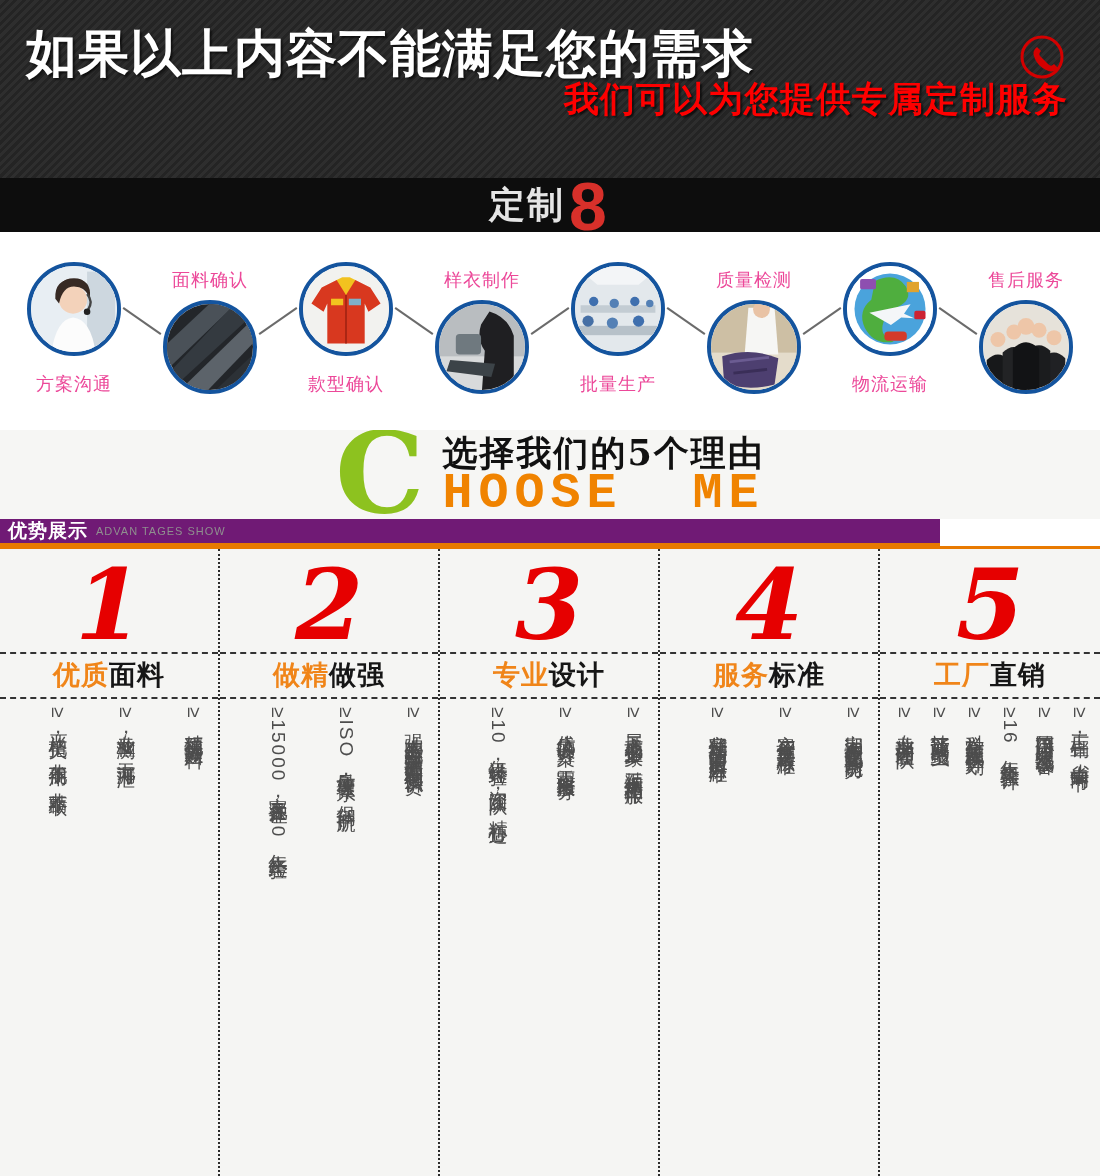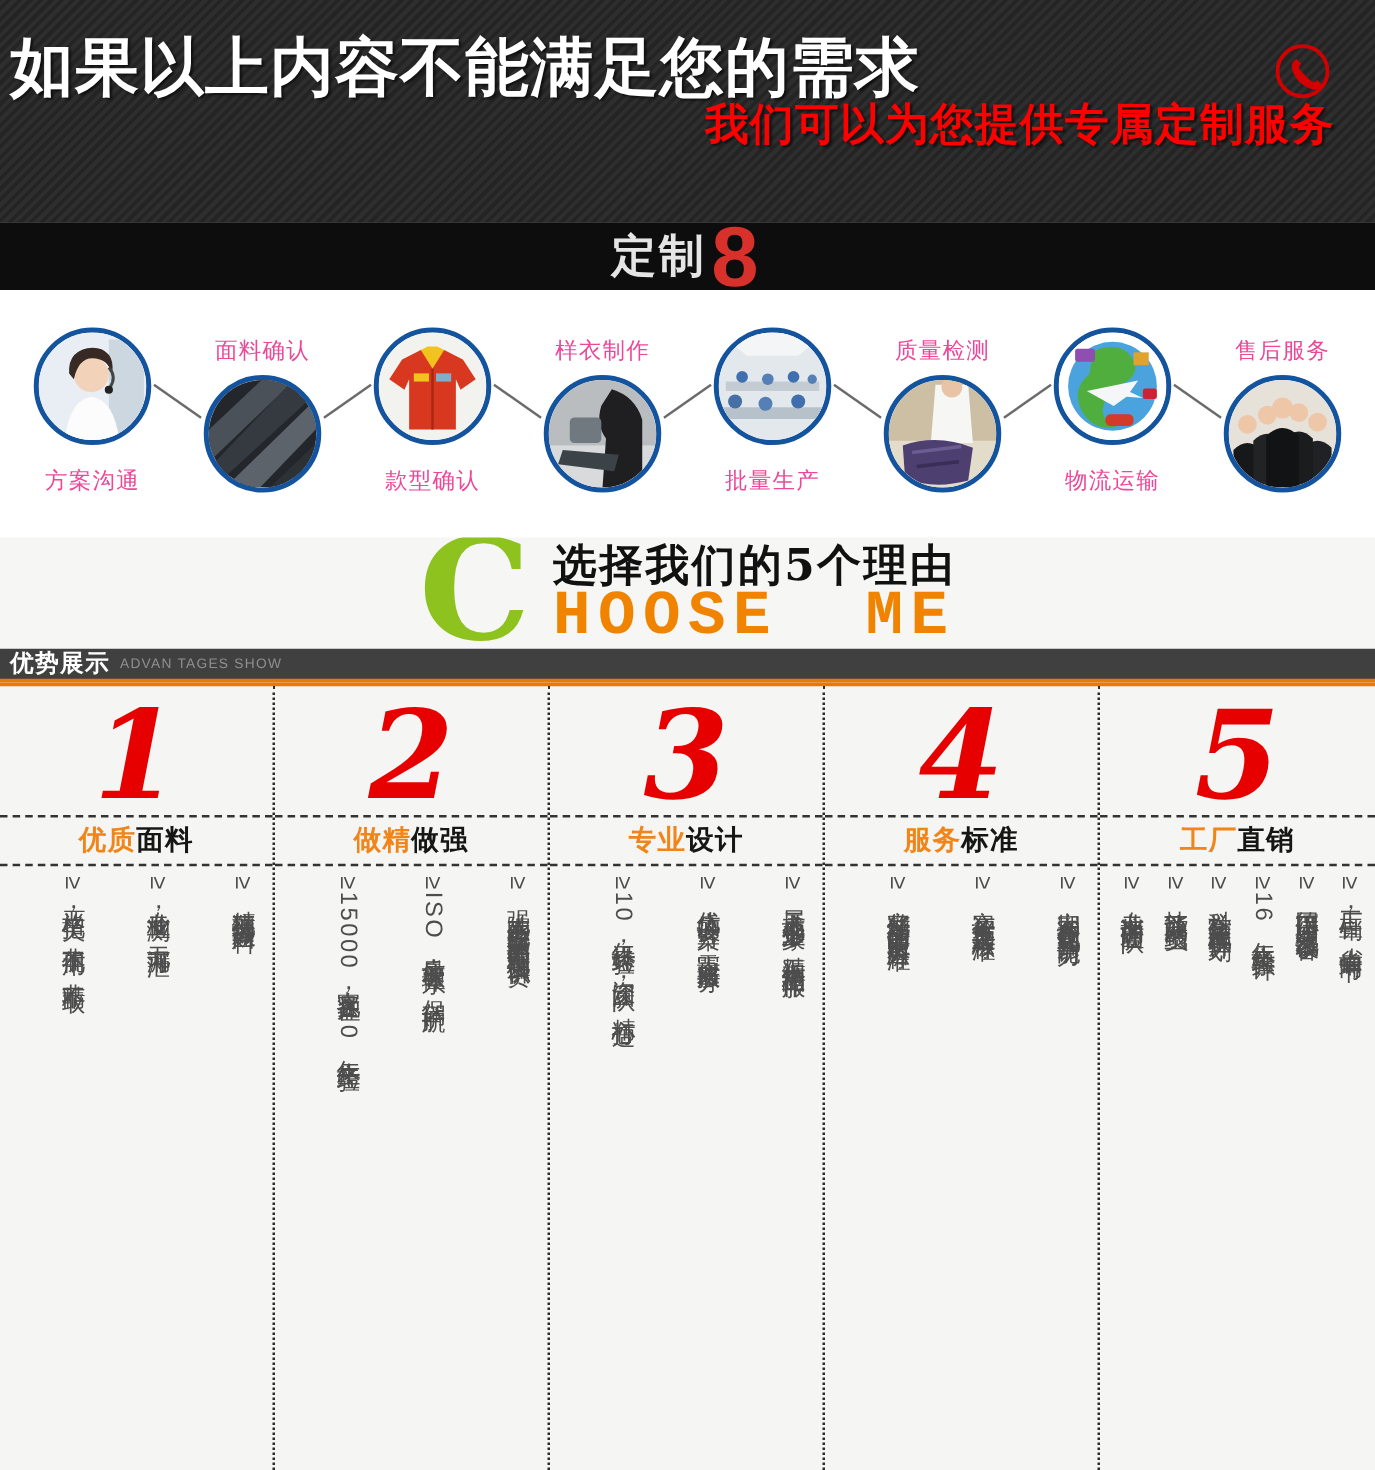--- a/index.html
+++ b/index.html
@@ -6,21 +6,21 @@
   body { width:1100px; font-family:"Liberation Sans", sans-serif; background:#fff; }
 
   
   .banner{
     position:relative; width:1100px; height:178px;
     background:#2a2a2a;
     background-image:repeating-linear-gradient(315deg,#2e2e2e 0 3px,#242424 3px 6px);
     overflow:hidden;
   }
   .headline{
-    position:absolute; left:8px; top:20px;
+    position:absolute; left:26px; top:20px;
     font-size:51px; font-weight:900; color:#ffffff; letter-spacing:1px;
     text-shadow:2px 2px 2px rgba(0,0,0,.6);
     white-space:nowrap;
   }
   .phone{
     position:absolute; right:34px; top:33px;
     display:flex; align-items:center; gap:3px;
     color:#d40000; white-space:nowrap;
   }
   .phone svg{ width:48px; height:48px; }
@@ -83,42 +83,42 @@
     font-size:35px; font-weight:900; color:#111; letter-spacing:2px; line-height:38px;
   }
   .choose-en{
     font-family:Liberation Mono, monospace;
     font-size:50px; font-weight:bold; color:#f08300;
     letter-spacing:6px; word-spacing:34px; line-height:44px;
   }
 
   
   .adv-bar{
-    width:1100px; height:27px; background:#404040;
+    width:940px; height:27px; background:#701a75;
     border-bottom:3px solid #e87a00;
     display:flex; align-items:center; gap:8px; padding-left:8px;
   }
   .adv-cn{ font-size:19px; font-weight:bold; color:#ffffff; letter-spacing:1px; }
   .adv-en{ font-size:11px; color:#8f8f8f; letter-spacing:1px; }
 
   
   .columns{
     width:1100px; height:630px; background:#f5f5f3;
     display:flex;
   }
   .col{ width:220px; height:100%; }
   .col:not(:last-child){ border-right:2px dotted #2b2b2b; }
   .big-num{
     height:103px; text-align:center;
     font-family:"DejaVu Serif", serif; font-style:italic; font-weight:bold;
     font-size:98px; line-height:112px; color:#e60000;
   }
   .col-header{
     border-top:2px dashed #333; border-bottom:2px dashed #333;
-    text-align:center; font-size:22px; font-weight:800;
+    text-align:center; font-size:27px; font-weight:800;
     padding:3px 0 4px 0; letter-spacing:1px; white-space:nowrap;
   }
   .col-header .hl{ color:#f08519; }
   .col-header .rest{ color:#161616; }
   .v-items{
     writing-mode:vertical-rl;
     height:478px; padding:8px 16px 0 0;
     font-size:19px; color:#4d4d4d; letter-spacing:2px; line-height:1.05;
   }
   .v-item{ margin-block-end:48px; }

